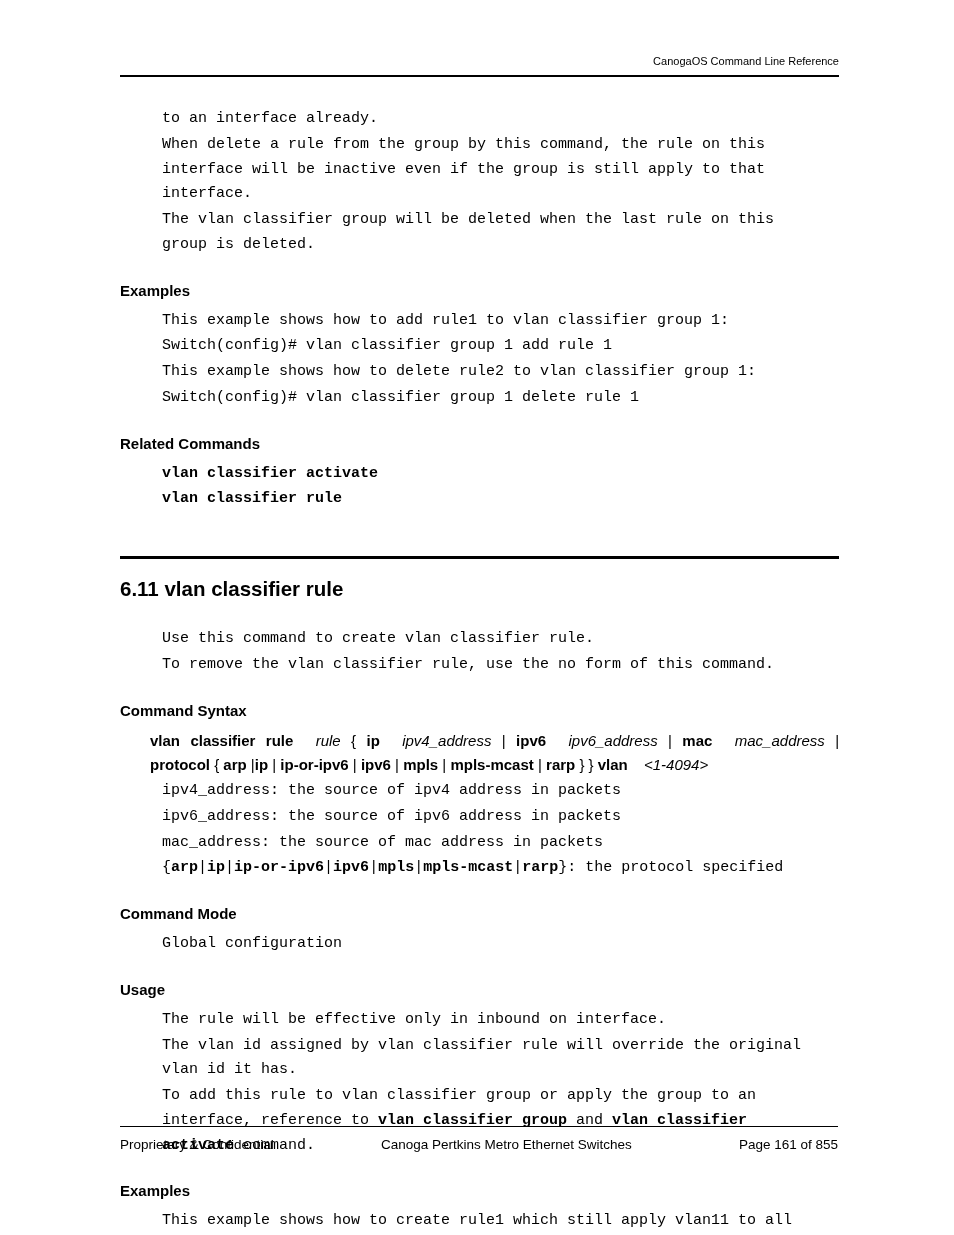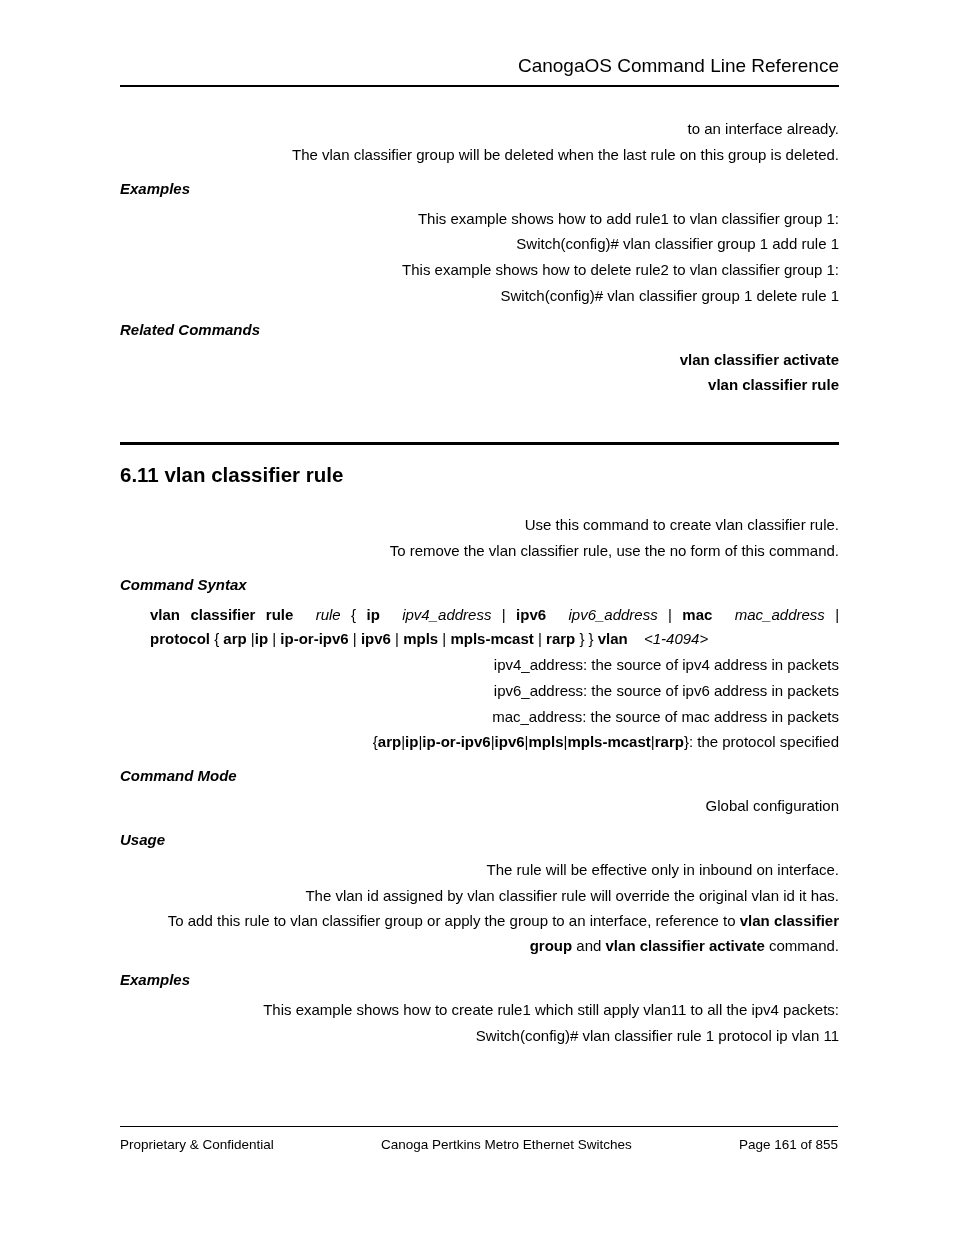--- a/index.html
+++ b/index.html
@@ -12,41 +12,41 @@
     font-size: 15px;
   }
   .page {
     position: relative;
     width: 954px;
     height: 1235px;
     padding: 55px 115px 0 120px;
   }
   .header-region {
     text-align: right;
-    font-size: 19px;
+    font-size: 11px;
     padding-bottom: 8px;
   }
   .header-rule {
     border: none;
     border-top: 2px solid #000;
     margin-bottom: 30px;
   }
   .body-indent {
     padding-left: 30px;
   }
   .para {
     line-height: 1.65;
-    margin: 1px 0;
-    text-align: right;
+    margin: 1px 12px;
+    text-align: left;
+    font-family: Liberation Mono, monospace;
   }
   .subhead {
     font-weight: bold;
-    margin-top: 12px;
+    margin-top: 24px;
     margin-bottom: 10px;
-    font-style: italic;
   }
   .section-rule {
     border: none;
     border-top: 3px solid #000;
     margin: 44px 0 18px 0;
   }
   .section-title {
     font-weight: bold;
     font-size: 20.5px;
     margin-bottom: 26px;
@@ -83,20 +83,21 @@
 
 <div class="page">
 
   <div class="header-region">
     <span>CanogaOS Command Line Reference</span>
   </div>
   <hr class="header-rule">
 
   <div class="body-indent">
     <p class="para">to an interface already.</p>
+    <p class="para">When delete a rule from the group by this command, the rule on this interface will be inactive even if the group is still apply to that interface.</p>
     <p class="para">The vlan classifier group will be deleted when the last rule on this group is deleted.</p>
   </div>
 
   <p class="subhead">Examples</p>
   <div class="body-indent">
     <p class="para">This example shows how to add rule1 to vlan classifier group 1:</p>
     <p class="para">Switch(config)# vlan classifier group 1 add rule 1</p>
     <p class="para">This example shows how to delete rule2 to vlan classifier group 1:</p>
     <p class="para">Switch(config)# vlan classifier group 1 delete rule 1</p>
   </div>

